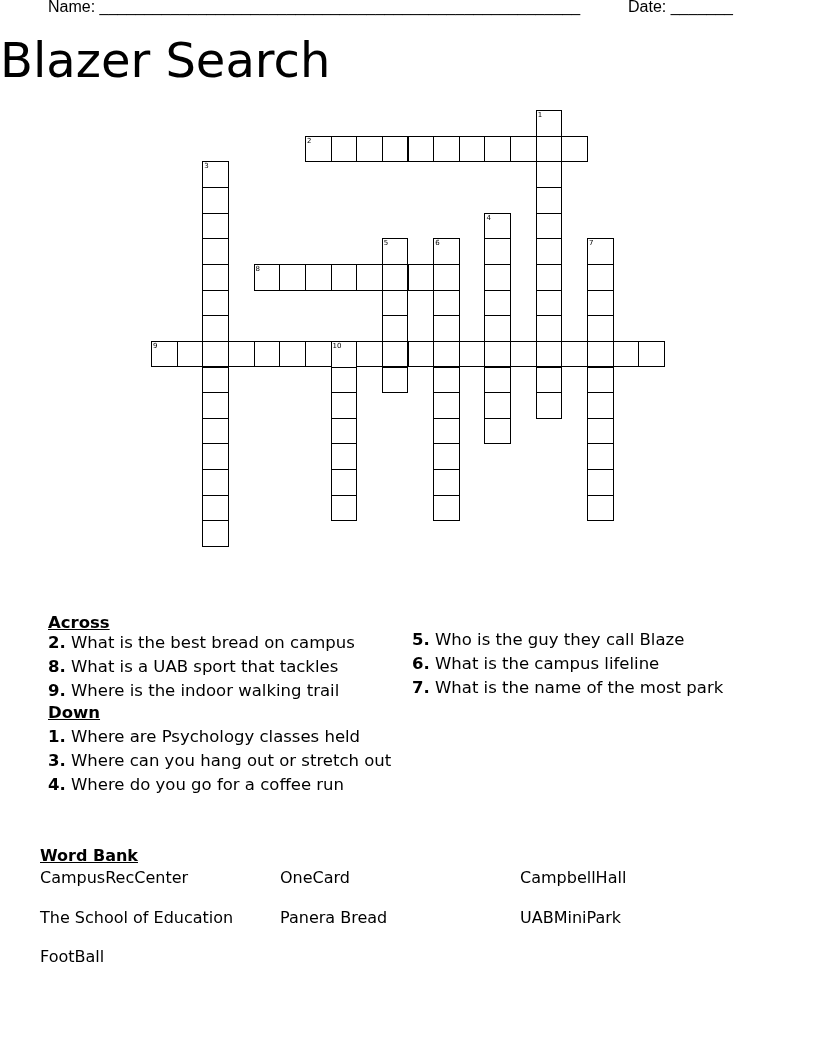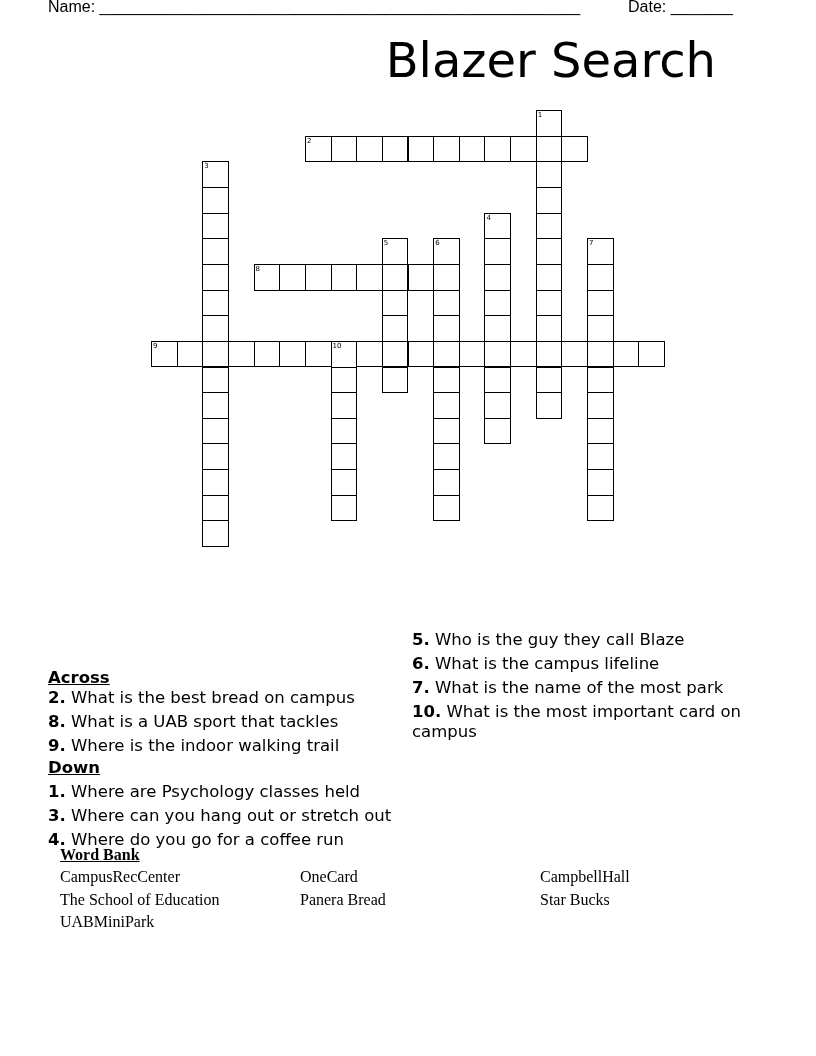--- a/index.html
+++ b/index.html
@@ -1,32 +1,32 @@
 <!DOCTYPE html>
 <html><head>
 <meta charset="utf-8">
 <style>
   html, body { margin:0; padding:0; background:#ffffff; }
   body { width:816px; height:1056px; position:relative; overflow:hidden; font-family:"DejaVu Sans", sans-serif; color:#000; }
   .header { position:absolute; top:-2px; left:48px; font-family:"Liberation Sans", sans-serif; font-size:16px; }
   .header .date { position:absolute; left:580px; top:0; white-space:nowrap; }
   .header .name { white-space:nowrap; }
-  .title { position:absolute; top:32px; left:0; width:716px; text-align:right; font-size:48px; font-family:"DejaVu Sans", sans-serif; letter-spacing:0px; }
+  .title { position:absolute; top:32px; left:0; width:716px; text-align:left; font-size:48px; font-family:"DejaVu Sans", sans-serif; letter-spacing:0px; }
   .grid { position:absolute; left:0; top:0; width:816px; height:600px; }
   .cell { position:absolute; width:25.65px; height:25.65px; box-sizing:border-box; border:1.5px solid #000; background:#fff; }
   .cell .num { position:absolute; left:1px; top:0px; font-size:7px; line-height:8px; font-family:"DejaVu Sans", sans-serif; }
   .clues { position:absolute; font-size:16.5px; line-height:20px; }
   .clues .h { font-weight:bold; text-decoration:underline; }
   .clues .clue { margin-bottom:4px; }
   .clues .clue b { font-weight:bold; }
-  .left-col { left:48px; top:668px; width:345px; }
+  .left-col { left:48px; top:613px; width:345px; }
   .right-col { left:412px; top:630px; width:345px; }
-  .wordbank { position:absolute; left:60px; top:846px; width:720px; font-size:16px;font-family:Liberation Serif, serif; }
+  .wordbank { position:absolute; left:40px; top:846px; width:720px; font-size:16px; }
   .wordbank .h { font-weight:bold; text-decoration:underline; font-size:16px; margin-bottom:2px; }
-  .wb-grid { display:grid; grid-template-columns:240px 240px 240px; row-gap:1px; line-height:21.5px; }
+  .wb-grid { display:grid; grid-template-columns:240px 240px 240px; row-gap:18px; line-height:21.5px; }
 </style>
 </head>
 <body>
 
 <div class="header">
   <span class="name">Name: ______________________________________________________</span>
   <span class="date">Date: _______</span>
 </div>
 
 <div class="title">Blazer Search</div>
@@ -162,27 +162,26 @@
   <div class="h" style="margin-bottom:4px">Down</div>
   <div class="clue"><b>1.</b><span> Where are Psychology classes held</span></div>
   <div class="clue"><b>3.</b><span> Where can you hang out or stretch out</span></div>
   <div class="clue"><b>4.</b><span> Where do you go for a coffee run</span></div>
 </div>
 
 <div class="clues right-col">
   <div class="clue"><b>5.</b><span> Who is the guy they call Blaze</span></div>
   <div class="clue"><b>6.</b><span> What is the campus lifeline</span></div>
   <div class="clue"><b>7.</b><span> What is the name of the most park</span></div>
-  <div class="clue"><b>10.</b><span> What is the most important card on campus</span></div>
 </div>
 
 <div class="wordbank">
   <div class="h">Word Bank</div>
   <div class="wb-grid">
     <span>CampusRecCenter</span>
     <span>OneCard</span>
     <span>CampbellHall</span>
     <span>The School of Education</span>
     <span>Panera Bread</span>
-    <span>Star Bucks</span>
     <span>UABMiniPark</span>
+    <span>FootBall</span>
   </div>
 </div>
 
 </body></html>

